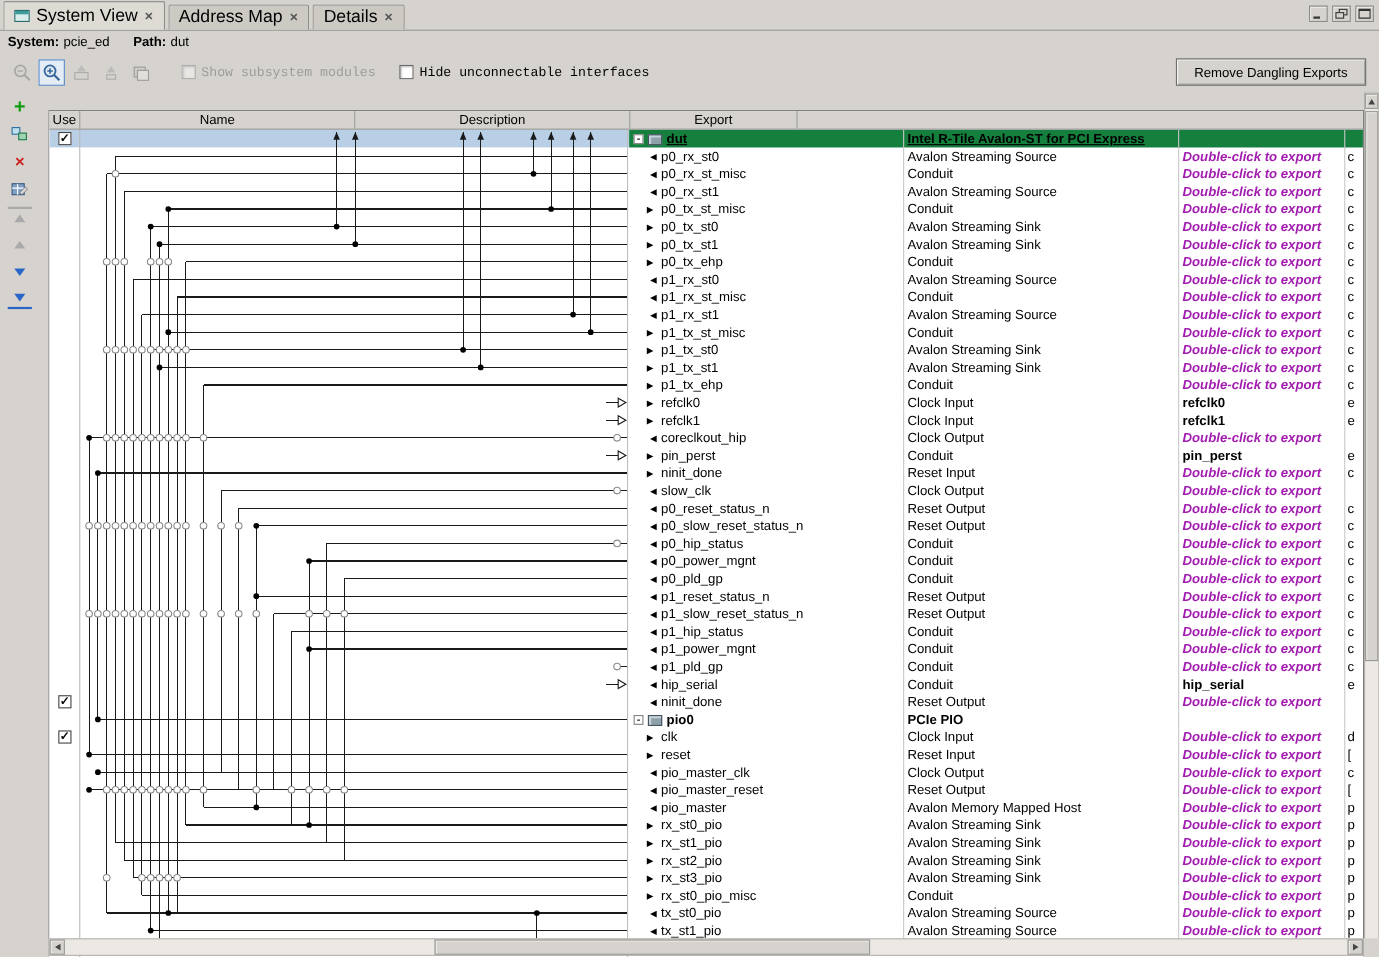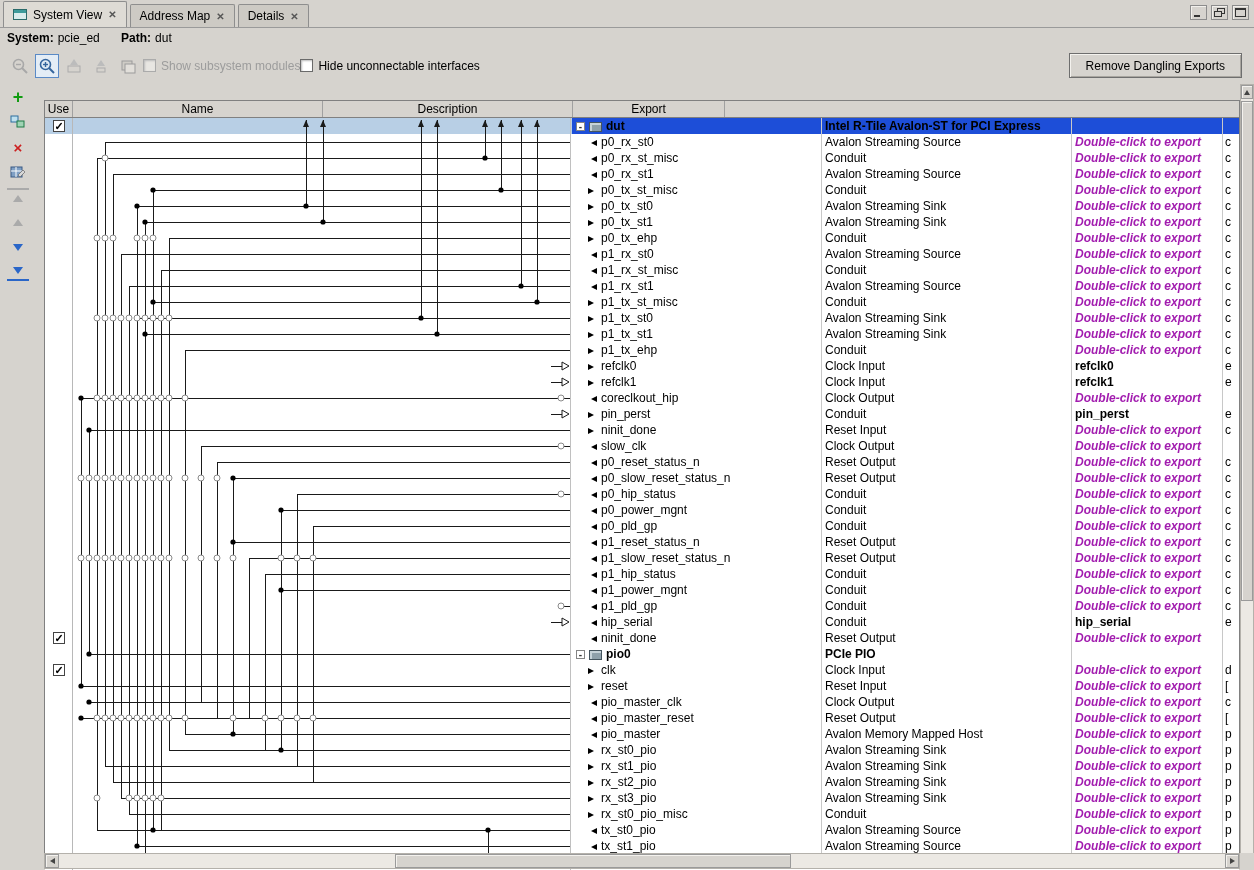--- a/index.html
+++ b/index.html
@@ -9,39 +9,39 @@
     font-family:"Liberation Sans", sans-serif;
     font-size:12px;
     color:#000;
     position:relative;
   }
   
   .tabbar { height:28px; display:flex; align-items:flex-end; padding-left:3px; background:#d6d3ce; border-bottom:1px solid #9a9a9a; position:relative;}
   .tab { height:23px; display:flex; align-items:center; gap:6px; padding:0 9px; margin-right:3px;
          background:#cdcac4; border:1px solid #8e8e8e; border-bottom:none; border-radius:2px 2px 0 0; cursor:default;}
   .tab.active { height:26px; background:#dedbd5; }
-  .tab-label { font-size:12px; }
+  .tab-label { font-size:16px; }
   .tab-close { font-size:10px; color:#555; font-weight:bold; }
   .tab-icon { width:14px; height:11px; border:1px solid #2a6a6a; background:#d8ecec; position:relative; }
   .tab-icon::before { content:""; position:absolute; left:0; top:0; right:0; height:3px; background:#3d9b9b; }
   .winbtns { position:absolute; right:5px; top:5px; display:flex; gap:4px; }
   .winbtn { width:17px; height:15px; background:#d6d3ce; border:1px solid #8c8c8c; box-shadow:inset 1px 1px 0 #f2f0ec; position:relative; }
   .winbtn .min { position:absolute; left:3px; right:6px; bottom:2px; height:2px; background:#333; }
   .winbtn .rest1 { position:absolute; left:5px; top:2px; width:8px; height:6px; border:1px solid #333; }
   .winbtn .rest2 { position:absolute; left:2px; top:5px; width:8px; height:6px; border:1px solid #333; background:#d6d3ce; }
   .winbtn .max { position:absolute; left:2px; top:2px; right:2px; bottom:2px; border:1px solid #333; border-top-width:2px; }
   
   .infobar { height:20px; padding:3px 7px; background:#d6d3ce; }
   .infobar b { margin-right:4px;text-align:center; }
   .infobar .val { margin-right:18px; }
   
   .toolbar { height:35px; display:flex; align-items:center; padding-left:8px; position:relative; }
   .tbtn { width:24px; height:24px; display:flex; align-items:center; justify-content:center; margin-right:3px; }
   .tbtn.framed { border:1px solid #5a8ac6; background:#e4edf6; }
-  .cb-wrap { display:flex; align-items:flex-start; gap:5px; }
+  .cb-wrap { display:flex; align-items:flex-start; margin-left:22px; gap:5px;font-family:Liberation Mono, monospace; }
   .cb { width:13px; height:13px; background:#fff; border:1px solid #6a6a6a; box-shadow:inset 1px 1px 2px #bbb; display:flex; align-items:center; justify-content:center; font-size:11px; line-height:11px; font-weight:bold;}
   .cb.disabled { border-color:#ababab; background:#e8e6e2; }
   .cb-label.disabled { color:#9c9c9c; }
   .push-btn { position:absolute; right:12px; top:5px; height:25px; padding:0 16px; background:#d6d3ce;
               border:1px solid #6e6e6e; box-shadow:inset 1px 1px 0 #f4f2ee, inset -1px -1px 0 #a8a59f;
               font-size:12px; display:flex; align-items:center; }
   
   .vtoolbar { position:absolute; left:7px; top:88px; width:28px; display:flex; flex-direction:column; gap:7px; }
   .vbtn { width:22px; height:18px; display:flex; align-items:center; justify-content:center; font-weight:bold; }
   .plus { color:#119c11; font-size:18px; line-height:16px; }
@@ -59,21 +59,21 @@
   .w-use{width:28px}.w-conn{width:498px}.w-name{width:250px}.w-desc{width:250px}.w-exp{width:152px}.w-clk{width:18px}
   .tbody { position:relative; height:752px; overflow:hidden; background:#fff; }
   .hl { position:absolute; left:0; width:100%; height:16px; background:#b8cfe5; }
   .use-col { position:absolute; left:0; top:0; bottom:0; width:28px; border-right:1px solid #b8b8b8; }
   .use-cb { position:absolute; left:8px; width:12px; height:12px; background:#fff; border:1px solid #444;
             font-size:11px; line-height:10px; text-align:center; font-weight:bold; }
   .conn-col { position:absolute; left:28px; top:0; width:498px; height:752px; border-right:1px solid #c0c0c0; }
   .rows-col { position:absolute; left:527px; top:0; width:669px; }
   .row { height:16px; display:flex; white-space:nowrap; }
   .row.module { font-weight:bold; }
-  .row.selected { background:#1d4ed8; }
+  .row.selected { background:#15803d;text-decoration:underline; }
   .c-name { width:250px; border-right:1px solid #c8c8c8; overflow:hidden; line-height:16px; }
   .c-desc { width:250px; border-right:1px solid #c8c8c8; overflow:hidden; line-height:16px; padding-left:3px; }
   .c-exp  { width:151px; border-right:1px solid #c8c8c8; overflow:hidden; line-height:16px; padding-left:3px; }
   .c-clk  { width:18px; overflow:hidden; line-height:16px; padding-left:2px; }
   .iface-pad { padding-left:16px; }
   .mod-pad { padding-left:4px; }
   .tri-l { width:0; height:0; border:3px solid transparent; border-right:6px solid #000; display:inline-block; margin-right:4px; }
   .tri-r { width:0; height:0; border:3px solid transparent; border-left:6px solid #000; display:inline-block; margin-right:4px; }
   .expander { display:inline-block; width:9px; height:9px; border:1px solid #848484; background:#fff; color:#333;
               font-size:10px; line-height:7px; text-align:center; vertical-align:middle; margin-right:4px; }

